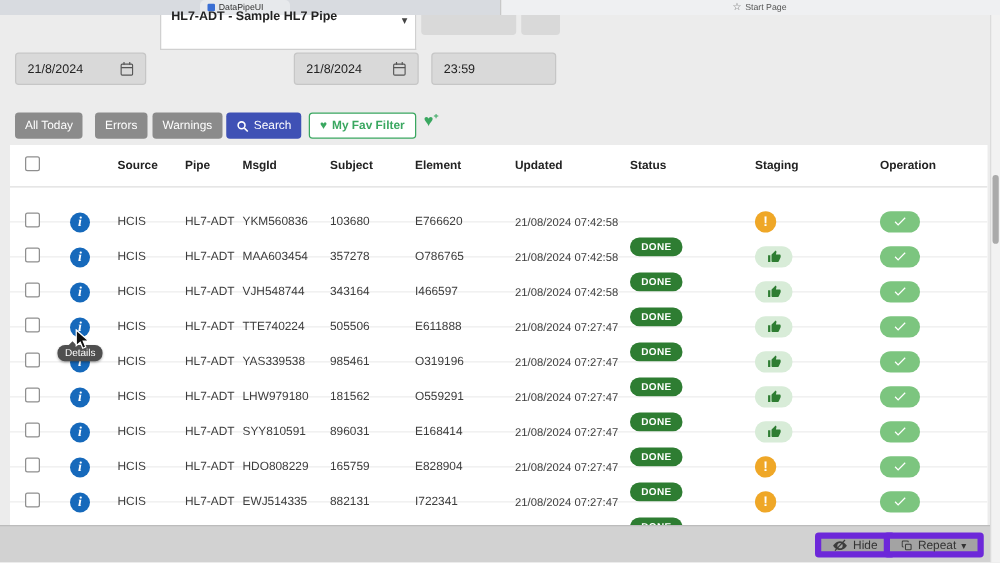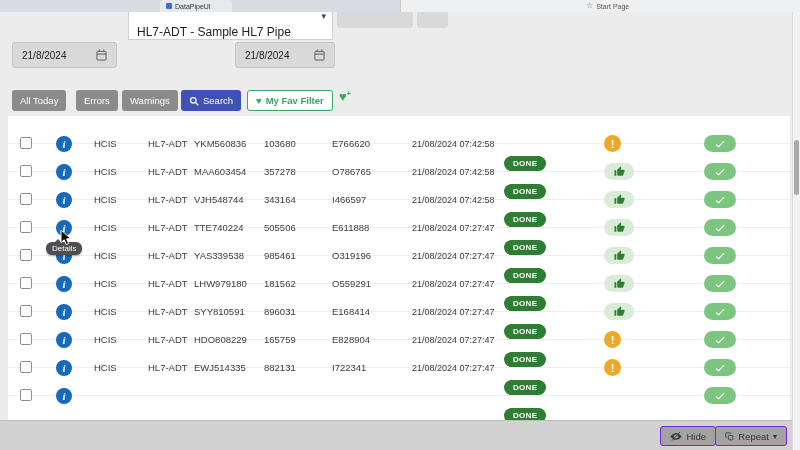--- a/index.html
+++ b/index.html
@@ -16,21 +16,21 @@
   .tab-ico { width:6px; height:6px; background:#3b6fd4; border-radius:1px; display:inline-block; flex:0 0 auto; }
   .bb-right { flex:1; background:#eff0f2; display:flex; align-items:center; gap:3px;
               padding-left:185px; font-size:7px; color:#555; border-left:1px solid #c8c8c8; }
   .star { font-size:8px; line-height:1; color:#666; }
 
   
   .filter-panel { position:absolute; top:12px; left:0; right:8px; height:74px; background:#ececec; }
   .pipe-select { position:absolute; left:128px; top:0; width:205px; height:28px; background:#fff;
                  border:1px solid #d0d0d0; border-top:none; cursor:pointer; }
   .caret { position:absolute; right:6px; top:-1px; font-size:9px; color:#444; }
-  .pipe-value { position:absolute; left:8px; bottom:0; font-size:12px; color:#222; white-space:nowrap; }
+  .pipe-value { position:absolute; left:8px; bottom:20px; font-size:10px; color:#222; white-space:nowrap;font-weight:bold; }
   .cut-field { position:absolute; top:0; height:16px; background:#d9d9d9; border-radius:0 0 3px 3px; }
   .f1 { left:337px; width:76px; }
   .f2 { left:417px; width:31px; }
   .ginput { position:absolute; top:30px; height:26px; background:#d9d9d9; border:1px solid #c6c6c6;
             border-radius:3px; display:flex; align-items:center; justify-content:space-between;
             padding:0 9px; font-size:10px; color:#222; cursor:text; }
   .date-from{left:12px;width:105px;} .time-from{left:127px;width:88px;}
   .date-to{left:235px;width:100px;} .time-to{left:345px;width:100px;}
   .cal { display:inline-flex; cursor:pointer; }
 
@@ -74,21 +74,21 @@
   .tooltip { position:absolute; top:22px; left:4px; background:#4f4f4f; color:#fff; font-size:8px;
              font-weight:normal; padding:2px 6px; border-radius:6px; white-space:nowrap; z-index:10;
              box-shadow:0 1px 2px rgba(0,0,0,.35); }
   .tooltip::before { content:""; position:absolute; top:-6px; left:9px; border:3px solid transparent;
                      border-bottom-color:#4f4f4f; }
   .cursor { position:absolute; top:9px; left:18px; z-index:11; }
 
   
   .bottom-bar { position:absolute; left:0; right:0; bottom:0; height:30px; background:#d2d2d2;
                 border-top:1px solid #bcbcbc; }
-  .fbtn { position:absolute; top:5px; height:20px; background:#a3a3a3; border:1px solid #6d28d9;
+  .fbtn { position:absolute; top:5px; height:20px; background:#a3a3a3; border:5px solid #6d28d9;
           border-radius:3px; color:#333; font-size:9.5px; display:inline-flex; align-items:center;
           gap:4px; padding:0 9px; font-family:inherit; cursor:pointer; }
   #btn-hide { right:84px; }
   #btn-repeat { right:13px; }
   .fcaret { font-size:8px; }
 
   
   .sbar { position:absolute; right:0; top:12px; bottom:0; width:8px; background:#f2f2f2;
           border-left:1px solid #dcdcdc; }
   .sthumb { position:absolute; left:1px; top:128px; width:5px; height:55px; background:#aaa;
@@ -135,20 +135,23 @@
       <span>21/8/2024</span>
       <span class="cal">
         <svg width="11" height="12" viewBox="0 0 12 13">
             <rect x="1" y="2.5" width="10" height="9.5" rx="1" fill="none" stroke="#555"></rect>
             <line x1="1" y1="5.5" x2="11" y2="5.5" stroke="#555"></line>
             <line x1="3.5" y1="0.5" x2="3.5" y2="3" stroke="#555"></line>
             <line x1="8.5" y1="0.5" x2="8.5" y2="3" stroke="#555"></line>
           </svg>
       </span>
     </div>
+    <div class="ginput time-to">
+      <span>23:59</span>
+    </div>
   </div>
 
   <button class="btn btn-gray" id="btn-alltoday">
     <span>All Today</span>
   </button>
   <button class="btn btn-gray" id="btn-errors">
     <span>Errors</span>
   </button>
   <button class="btn btn-gray" id="btn-warnings">
     <span>Warnings</span>
@@ -164,20 +167,33 @@
   </button>
   <button class="btn btn-fav">
     <span>♥</span>
     <span>My Fav Filter</span>
   </button>
   <button class="heart-btn">
     <span>♥</span><span class="heart-plus">+</span>
   </button>
 
   <div class="table">
+    <div class="thead">
+        <div class="cell c-check"><span class="checkbox"></span></div>
+        <div class="cell"></div>
+        <div class="cell">Source</div>
+        <div class="cell">Pipe</div>
+        <div class="cell">MsgId</div>
+        <div class="cell">Subject</div>
+        <div class="cell">Element</div>
+        <div class="cell">Updated</div>
+        <div class="cell">Status</div>
+        <div class="cell">Staging</div>
+        <div class="cell">Operation</div>
+      </div>
     <div>
         <div class="trow">
           <div class="cell c-check"><span class="checkbox"></span></div>
           <div class="cell info-cell"><span class="info-icon">i</span></div>
           <div class="cell">HCIS</div>
           <div class="cell">HL7-ADT</div>
           <div class="cell">YKM560836</div>
           <div class="cell">103680</div>
           <div class="cell">E766620</div>
           <div class="cell cell-updated">21/08/2024 07:42:58</div>

